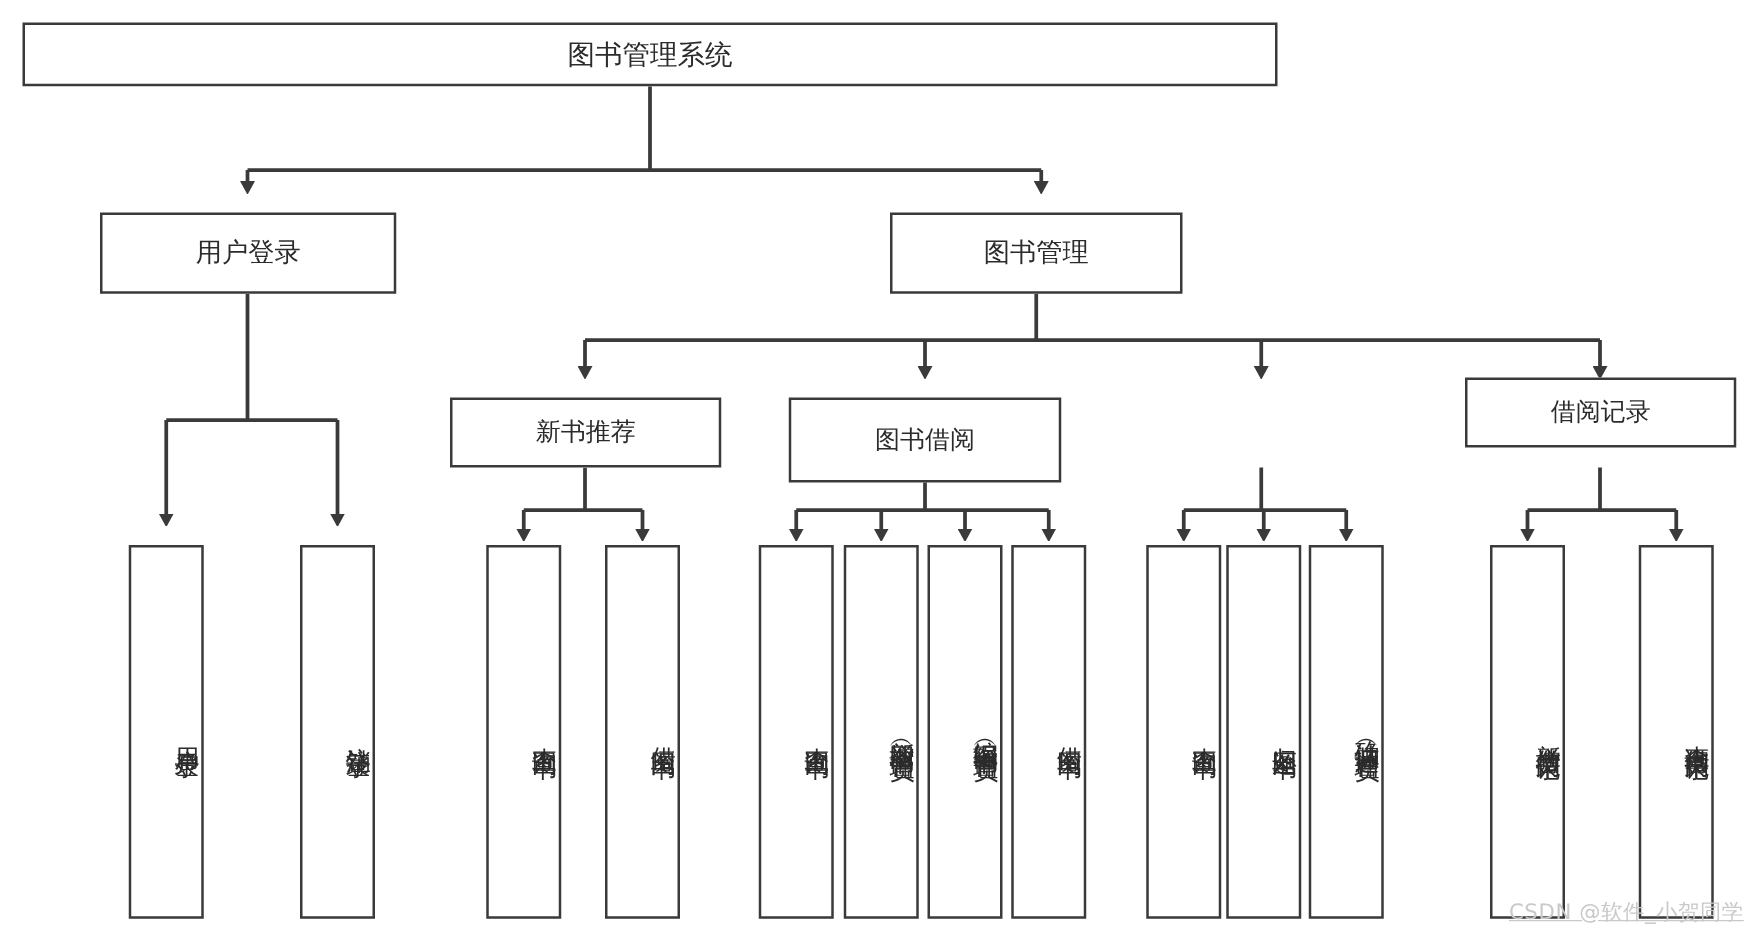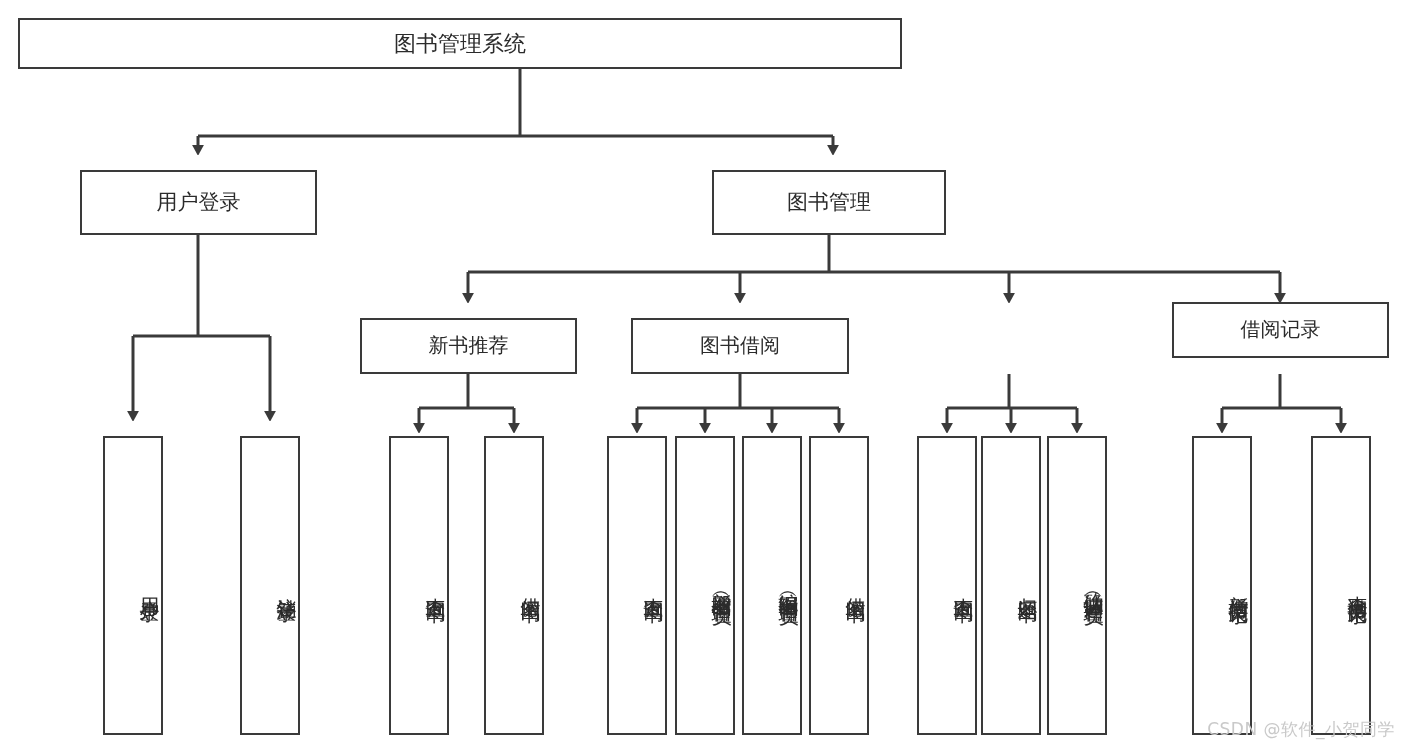--- a/index.html
+++ b/index.html
@@ -63,20 +63,21 @@
   }
   .watermark {
     position: absolute;
     right: 10px;
     bottom: 6px;
     font-size: 17px;
     color: #c9c9c9;
     letter-spacing: 0.5px;
     white-space: nowrap;
     font-family: "DejaVu Sans", "Liberation Sans", sans-serif;
+    text-decoration: underline;
   }
 </style>
 </head>
 <body>
 
 <div id="canvas">
 
   <svg class="edges" viewBox="0 0 1405 747" xmlns="http://www.w3.org/2000/svg">
     <defs>
       <marker id="arrow" markerWidth="10" markerHeight="12" refX="1.2" refY="6" orient="auto" markerUnits="userSpaceOnUse">
@@ -120,27 +121,27 @@
       <path d="M1011,408 L1011,424" marker-end="url(#arrow)"></path>
       <path d="M1077,408 L1077,424" marker-end="url(#arrow)"></path>
 
       <path d="M1280,374 L1280,408"></path>
       <path d="M1222,408 L1341,408"></path>
       <path d="M1222,408 L1222,424" marker-end="url(#arrow)"></path>
       <path d="M1341,408 L1341,424" marker-end="url(#arrow)"></path>
     </g>
   </svg>
 
-  <div class="node root" style="left:18px; top:18px; width:884px; height:51px;font-family:Liberation Serif, serif;">图书管理系统</div>
+  <div class="node root" style="left:18px; top:18px; width:1004px; height:51px;font-family:Liberation Serif, serif;">图书管理系统</div>
 
   <div class="node l2" style="left:80px; top:170px; width:237px; height:65px;">用户登录</div>
   <div class="node l2" style="left:712px; top:170px; width:234px; height:65px;text-align:right;">图书管理</div>
 
   <div class="node l3" style="left:360px; top:318px; width:217px; height:56px;">新书推荐</div>
-  <div class="node l3" style="left:631px; top:318px; width:218px; height:56px;">图书借阅</div>
+  <div class="node l3" style="left:631px; top:318px; width:218px; height:68px;">图书借阅</div>
   <div class="node l3" style="left:1172px; top:302px; width:217px; height:56px;">借阅记录</div>
 
   <div class="node leaf" style="left:103px; top:436px; width:60px; height:299px;">用户登录</div>
   <div class="node leaf" style="left:240px; top:436px; width:60px; height:299px;">注销登录</div>
 
   <div class="node leaf" style="left:389px; top:436px; width:60px; height:299px;">查询图书</div>
   <div class="node leaf" style="left:484px; top:436px; width:60px; height:299px;">借阅图书</div>
 
   <div class="node leaf" style="left:607px; top:436px; width:60px; height:299px;">查询图书</div>
   <div class="node leaf leaf-tall" style="left:675px; top:436px; width:60px; height:299px;">新增图书（管理员）</div>

